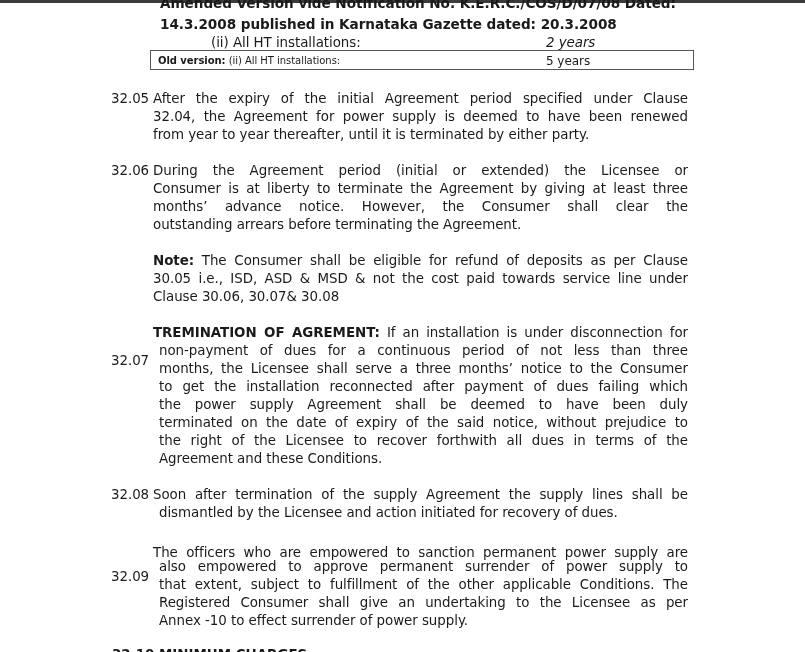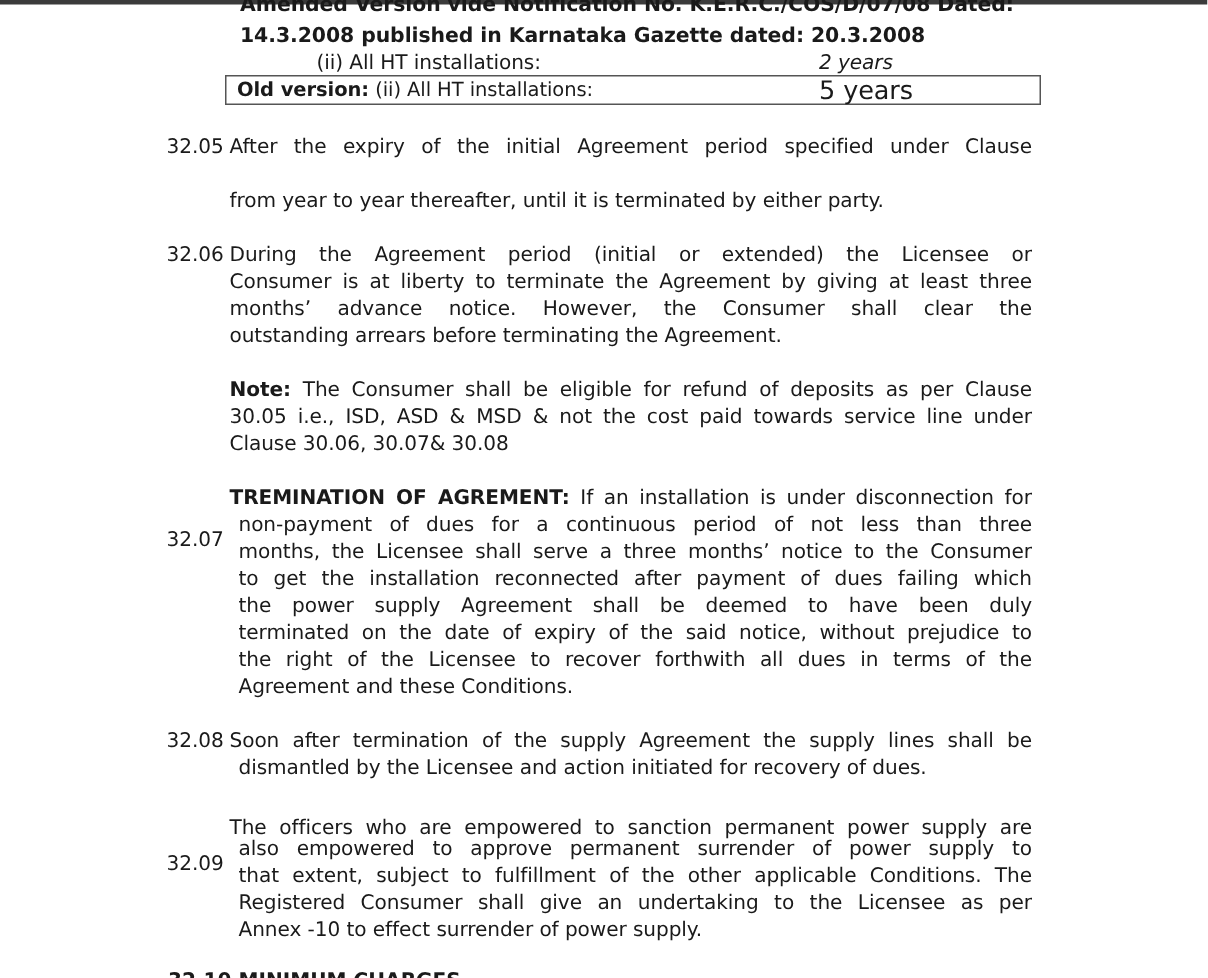--- a/index.html
+++ b/index.html
@@ -37,25 +37,26 @@
 <div class="topbar"></div>
 
 <div class="page">
 
   <div class="line amend" style="top:-6px;">Amended Version vide Notification No. K.E.R.C./COS/D/07/08 Dated:</div>
   <div class="line amend" style="top:15px;">14.3.2008 published in Karnataka Gazette dated: 20.3.2008</div>
   <div class="line" style="left:211px; top:34px;">(ii) All HT installations:</div>
   <div class="line" style="left:546px; top:34px;font-style:italic;">2 years</div>
 
   <div class="box"></div>
-  <div class="line" style="left:158px; top:52px; font-size:13px;"><span class="bold">Old version:</span><span> (ii) All HT installations:</span></div>
-  <div class="line" style="left:546px; top:52px; font-size:17px;">5 years</div>
+  <div class="line" style="left:158px; top:52px; font-size:10px;"><span class="bold">Old version:</span><span> (ii) All HT installations:</span></div>
+  <div class="line" style="left:546px; top:52px; font-size:12px;">5 years</div>
 
   <div class="line" style="left:111px; top:90px;">32.05</div>
   <div class="line just" style="left:153px; top:90px; width:535px;">After the expiry of the initial Agreement period specified under Clause</div>
+  <div class="line just" style="left:153px; top:108px; width:535px;">32.04, the Agreement for power supply is deemed to have been renewed</div>
   <div class="line" style="left:153px; top:126px;">from year to year thereafter, until it is terminated by either party.</div>
 
   <div class="line" style="left:111px; top:162px;">32.06</div>
   <div class="line just" style="left:153px; top:162px; width:535px;">During the Agreement period (initial or extended) the Licensee or</div>
   <div class="line just" style="left:153px; top:180px; width:535px;">Consumer is at liberty to terminate the Agreement by giving at least three</div>
   <div class="line just" style="left:153px; top:198px; width:535px;">months’ advance notice. However, the Consumer shall clear the</div>
   <div class="line" style="left:153px; top:216px;">outstanding arrears before terminating the Agreement.</div>
 
   <div class="line just" style="left:153px; top:252px; width:535px;"><span class="bold">Note:</span><span> The Consumer shall be eligible for refund of deposits as per Clause</span></div>
   <div class="line just" style="left:153px; top:270px; width:535px;">30.05 i.e., ISD, ASD &amp; MSD &amp; not the cost paid towards service line under</div>

